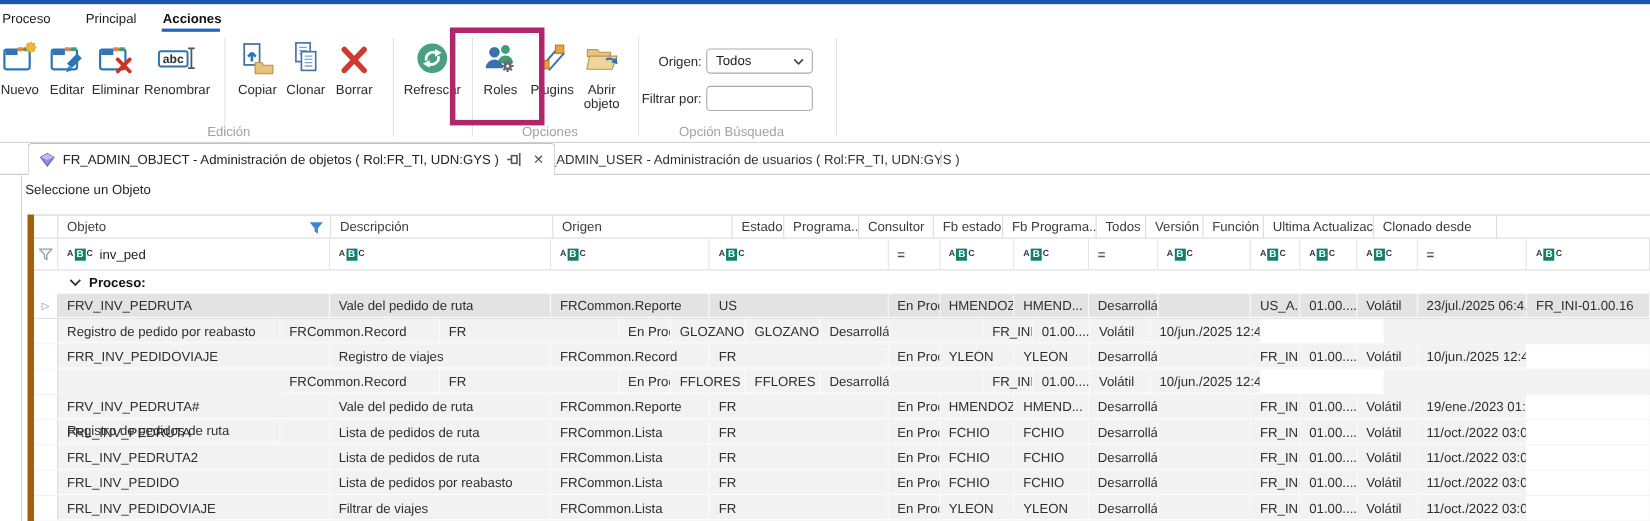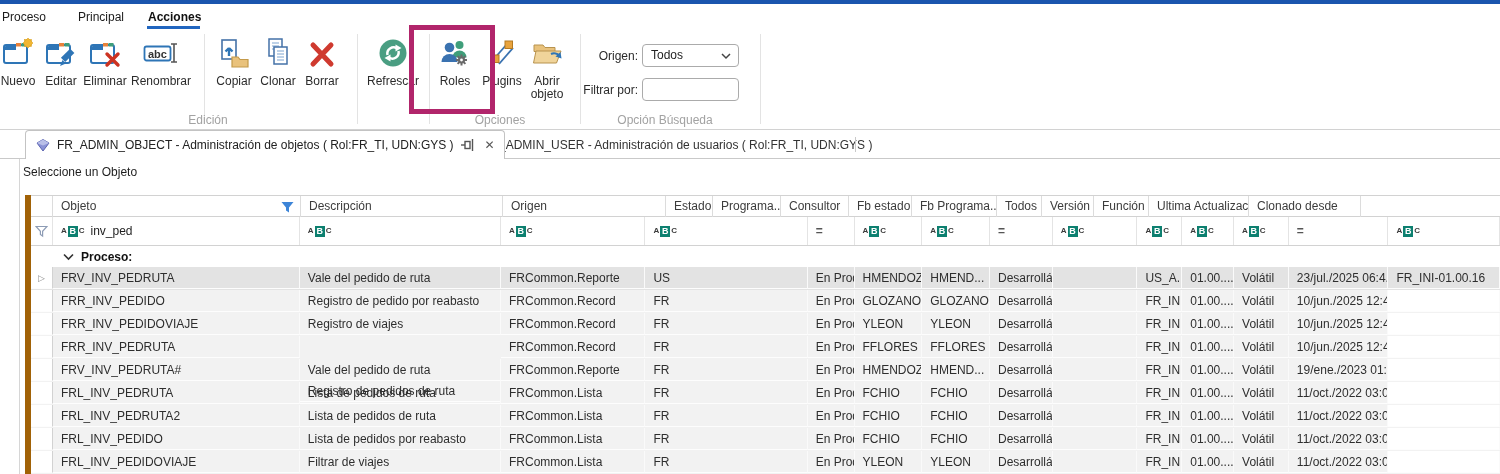--- a/index.html
+++ b/index.html
@@ -386,21 +386,20 @@
           <div class="gcell" style="width: 63px;">Desarrollá...</div>
           <div class="gcell" style="width: 85px;"></div>
           <div class="gcell" style="width: 45px;">US_A...</div>
           <div class="gcell" style="width: 52px;">01.00....</div>
           <div class="gcell" style="width: 55px;">Volátil</div>
           <div class="gcell" style="width: 100px;">23/jul./2025 06:4...</div>
           <div class="gcell lastcol" style="width: 112px;">FR_INI-01.00.16</div>
         </div>
         <div class="grow">
           <div class="gcell ind" style="width: 22px;"></div>
-          <div class="gcell" style="width: 248px;">FRR_INV_PEDIDO</div>
           <div class="gcell" style="width: 202px;">Registro de pedido por reabasto</div>
           <div class="gcell" style="width: 145px;">FRCommon.Record</div>
           <div class="gcell" style="width: 163px;">FR</div>
           <div class="gcell" style="width: 47px;">En Prod...</div>
           <div class="gcell" style="width: 68px;">GLOZANO</div>
           <div class="gcell" style="width: 68px;">GLOZANO</div>
           <div class="gcell" style="width: 63px;">Desarrollá...</div>
           <div class="gcell" style="width: 85px;"></div>
           <div class="gcell" style="width: 45px;">FR_INI</div>
           <div class="gcell" style="width: 52px;">01.00....</div>
@@ -420,21 +419,20 @@
           <div class="gcell" style="width: 63px;">Desarrollá...</div>
           <div class="gcell" style="width: 85px;"></div>
           <div class="gcell" style="width: 45px;">FR_INI</div>
           <div class="gcell" style="width: 52px;">01.00....</div>
           <div class="gcell" style="width: 55px;">Volátil</div>
           <div class="gcell" style="width: 100px;">10/jun./2025 12:4...</div>
           <div class="gcell lastcol" style="width: 112px;"></div>
         </div>
         <div class="grow">
           <div class="gcell ind" style="width: 22px;"></div>
-          <div class="gcell" style="width: 248px;">FRR_INV_PEDRUTA</div>
           <div class="gcell" style="width: 202px; margin-top: 44px;">Registro de pedidos de ruta</div>
           <div class="gcell" style="width: 145px;">FRCommon.Record</div>
           <div class="gcell" style="width: 163px;">FR</div>
           <div class="gcell" style="width: 47px;">En Prod...</div>
           <div class="gcell" style="width: 68px;">FFLORES</div>
           <div class="gcell" style="width: 68px;">FFLORES</div>
           <div class="gcell" style="width: 63px;">Desarrollá...</div>
           <div class="gcell" style="width: 85px;"></div>
           <div class="gcell" style="width: 45px;">FR_INI</div>
           <div class="gcell" style="width: 52px;">01.00....</div>

